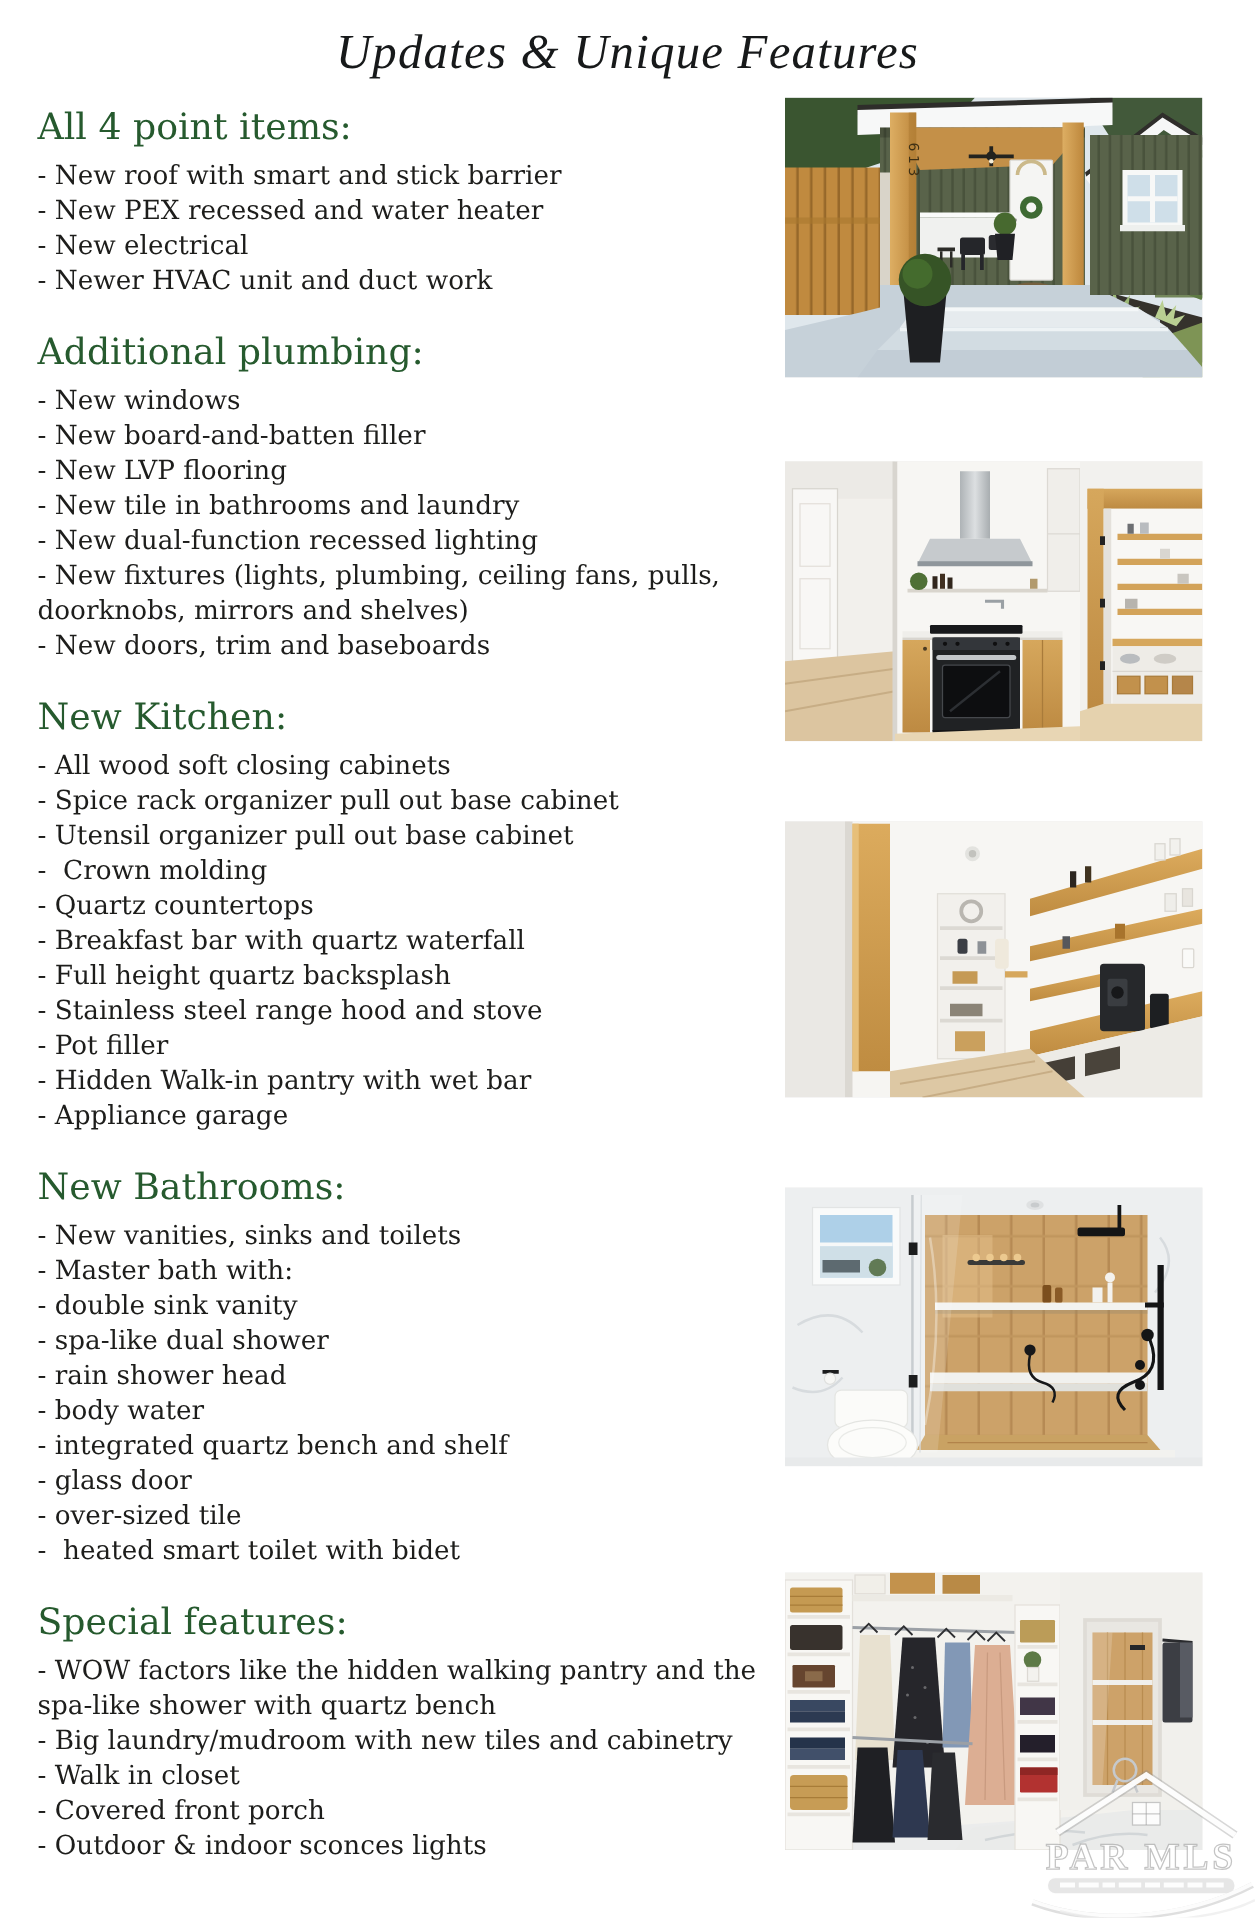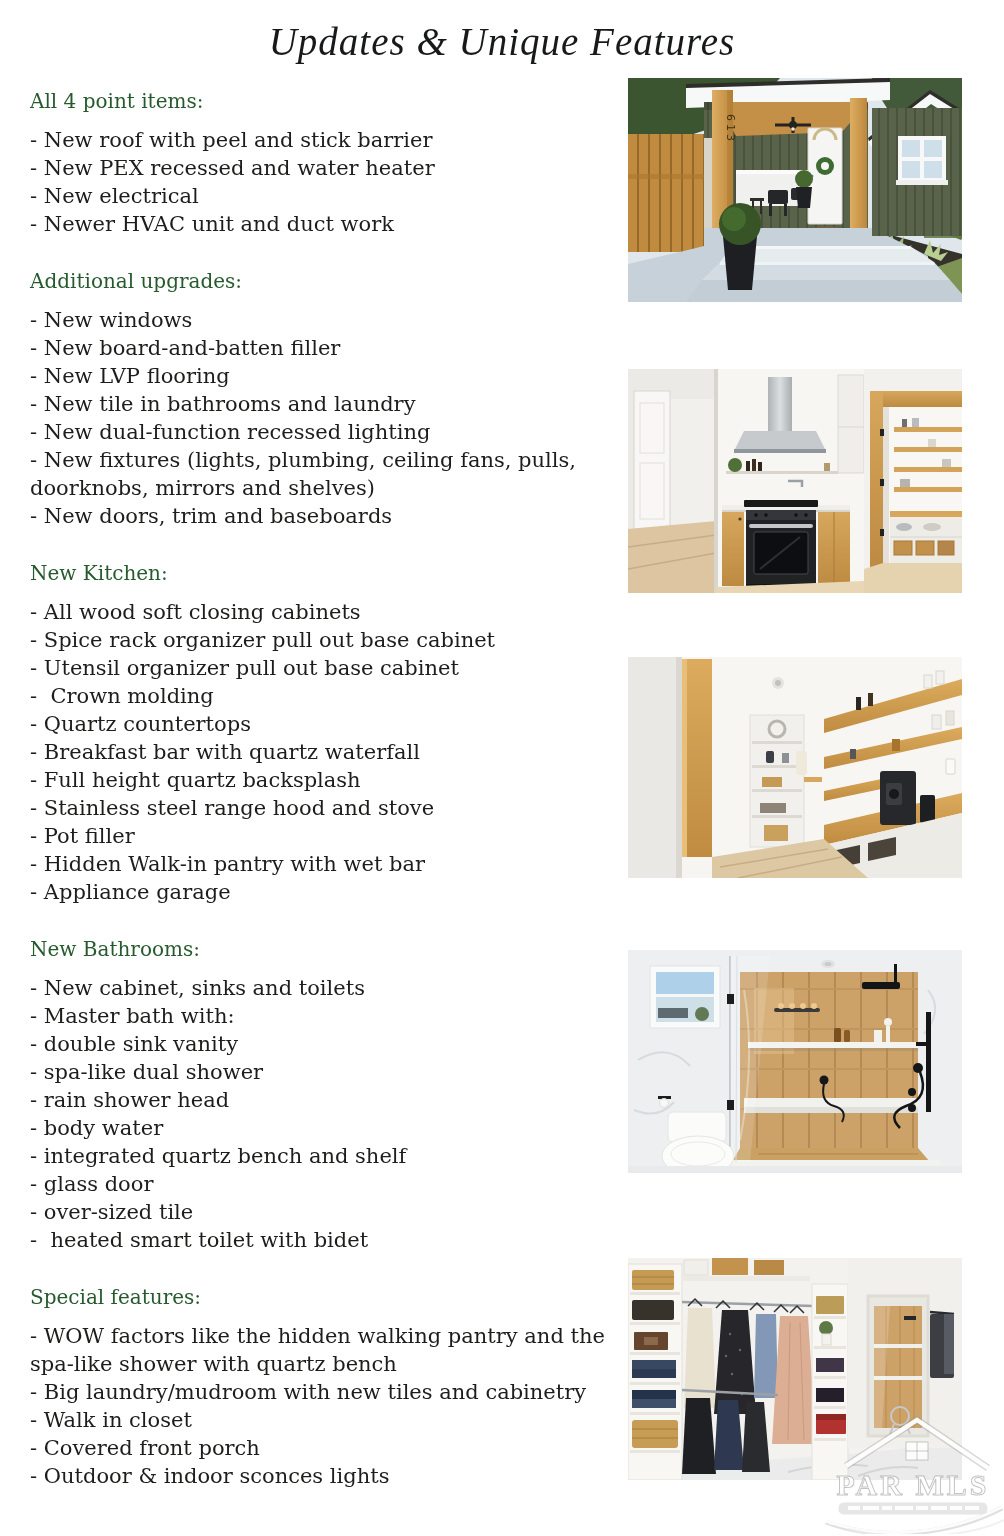--- a/index.html
+++ b/index.html
@@ -12,21 +12,21 @@
   }
   h1.page-title{
     position:absolute;top:18px;left:0;width:100%;margin:0;
     text-align:center;
     font:italic 400 39px/48px "Liberation Serif","DejaVu Serif",serif;
     color:#17191a;letter-spacing:1px;
   }
   .text-col{position:absolute;left:30px;top:84px;width:600px;}
   .text-col section{display:block;}
   .text-col h2{
-    font-size:20px;line-height:34px;font-weight:normal;
+    font-size:29px;line-height:34px;font-weight:normal;
     color:#265a2e;margin:26px 0 8px 0;
   }
   .text-col section:first-child h2{margin-top:0;}
   .item{
     font-size:21px;line-height:28px;color:#1d1d1b;
     white-space:pre-wrap;
   }
   .photo{
     position:absolute;left:628px;width:334px;margin:0;padding:0;
     background:#eee;overflow:hidden;
@@ -44,28 +44,28 @@
 </style>
 </head>
 <body>
 
 <h1 class="page-title">Updates &amp; Unique Features</h1>
 
 <div class="text-col">
   <section>
     <h2>All 4 point items:</h2>
     <div class="items">
-        <div class="item">- New roof with peel and stick barrier</div>
+        <div class="item">- New roof with smart and stick barrier</div>
         <div class="item">- New PEX recessed and water heater</div>
         <div class="item">- New electrical</div>
         <div class="item">- Newer HVAC unit and duct work</div>
       </div>
   </section>
   <section>
-    <h2>Additional upgrades:</h2>
+    <h2>Additional plumbing:</h2>
     <div class="items">
         <div class="item">- New windows</div>
         <div class="item">- New board-and-batten filler</div>
         <div class="item">- New LVP flooring</div>
         <div class="item">- New tile in bathrooms and laundry</div>
         <div class="item">- New dual-function recessed lighting</div>
         <div class="item">- New fixtures (lights, plumbing, ceiling fans, pulls, doorknobs, mirrors and shelves)</div>
         <div class="item">- New doors, trim and baseboards</div>
       </div>
   </section>
@@ -81,21 +81,21 @@
         <div class="item">- Full height quartz backsplash</div>
         <div class="item">- Stainless steel range hood and stove</div>
         <div class="item">- Pot filler</div>
         <div class="item">- Hidden Walk-in pantry with wet bar</div>
         <div class="item">- Appliance garage</div>
       </div>
   </section>
   <section>
     <h2>New Bathrooms:</h2>
     <div class="items">
-        <div class="item">- New cabinet, sinks and toilets</div>
+        <div class="item">- New vanities, sinks and toilets</div>
         <div class="item">- Master bath with:</div>
         <div class="item">- double sink vanity</div>
         <div class="item">- spa-like dual shower</div>
         <div class="item">- rain shower head</div>
         <div class="item">- body water</div>
         <div class="item">- integrated quartz bench and shelf</div>
         <div class="item">- glass door</div>
         <div class="item">- over-sized tile</div>
         <div class="item">-  heated smart toilet with bidet</div>
       </div>

